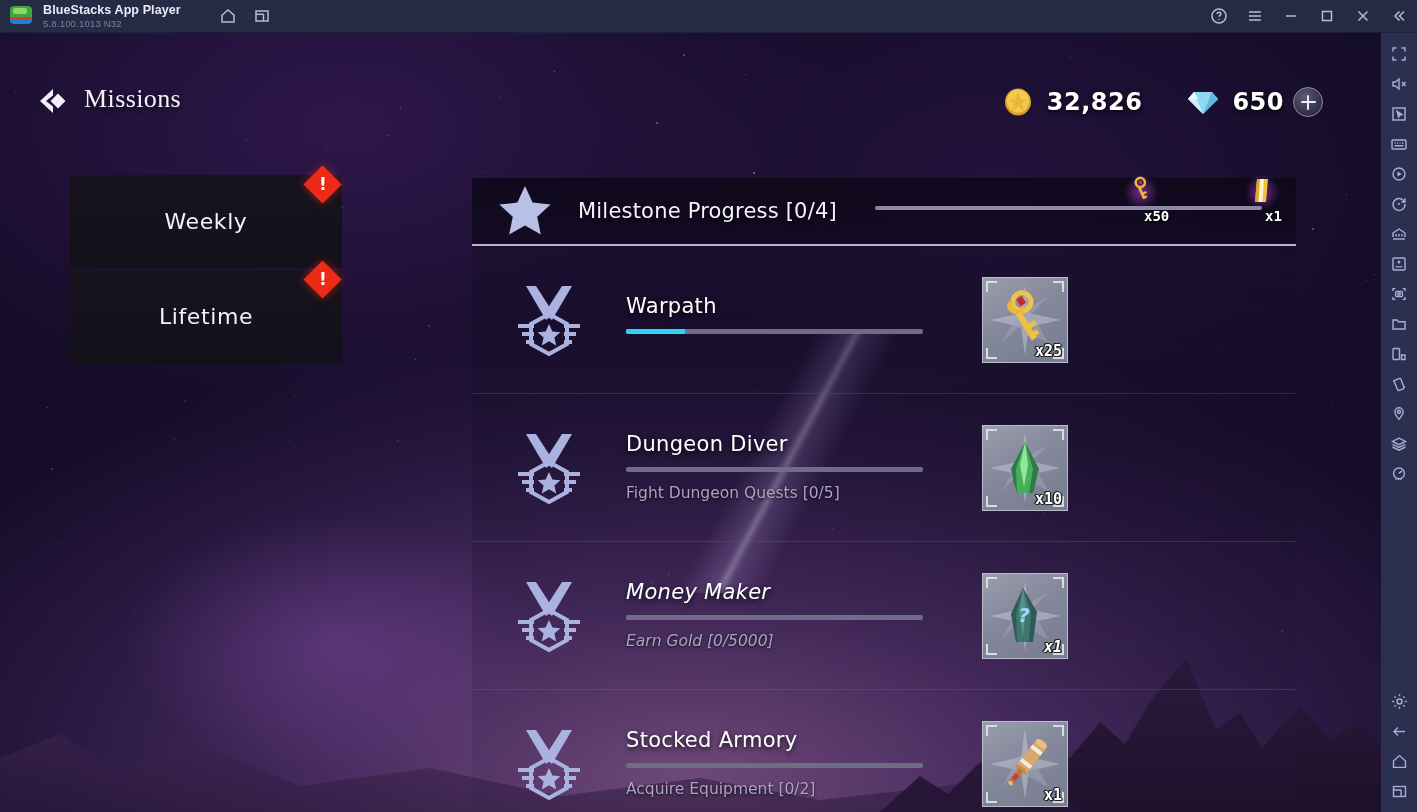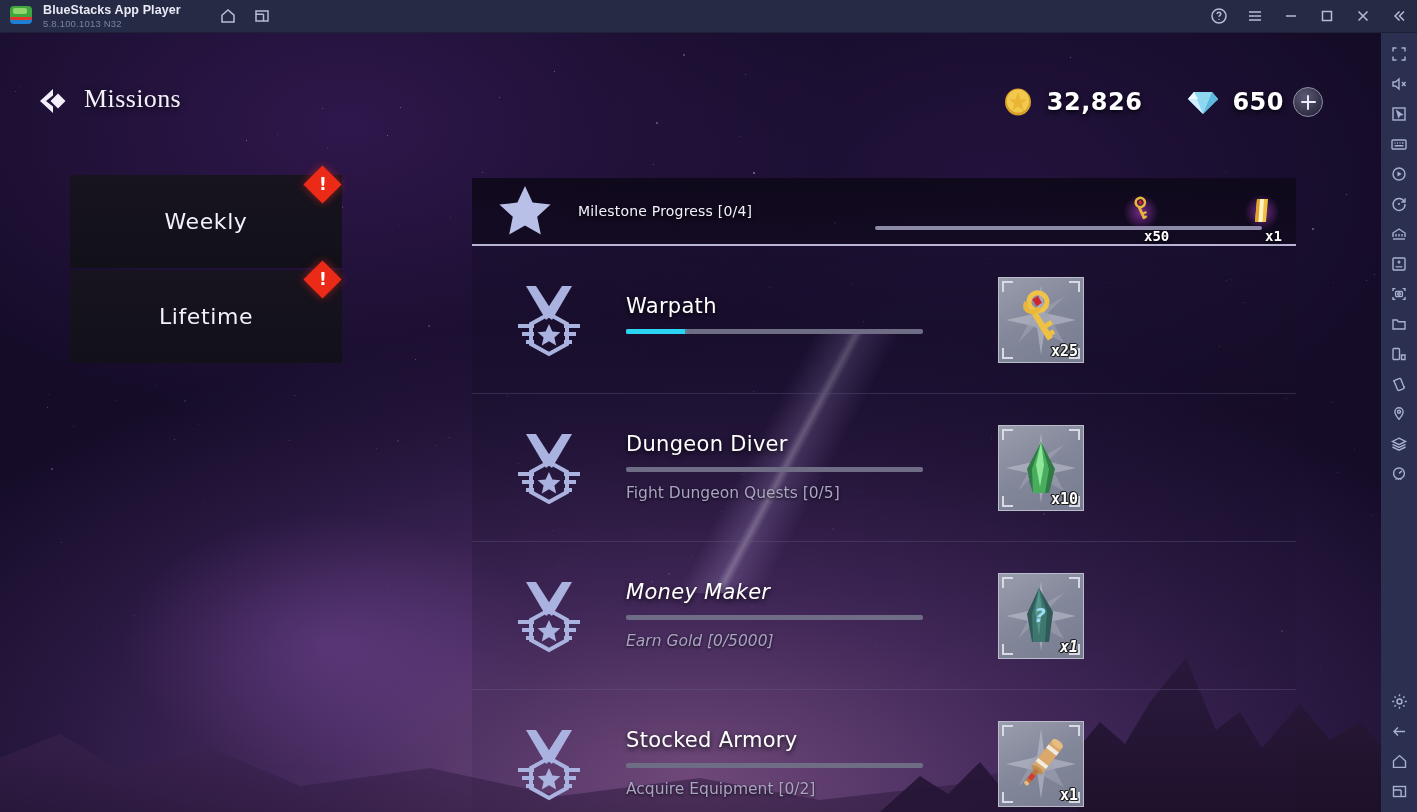--- a/index.html
+++ b/index.html
@@ -124,25 +124,25 @@
   #panel { position:absolute; left:472px; top:145px; width:824px; }
   #milestone {
     position:relative; height:68px; width:824px;
     background:linear-gradient(180deg, rgba(13,8,24,.88) 0%, rgba(17,10,30,.80) 100%);
     border-bottom:2px solid #b9b3d6;
     display:flex; align-items:center;
   }
   #ms-star { width:106px; display:flex; align-items:center; justify-content:center;}
   #ms-label {
     font-family:"DejaVu Sans", sans-serif;
-    font-size:14px; color:#f4f2fb; letter-spacing:.2px;
+    font-size:21px; color:#f4f2fb; letter-spacing:.2px;
     text-shadow:0 2px 4px rgba(0,0,0,.8);
   }
   #ms-track {
-    position:absolute; left:403px; top:48px; width:387px; height:4px;
+    position:absolute; left:403px; top:28px; width:387px; height:4px;
     background:#8d8aa8; border-radius:2px;
   }
   .ms-node { position:absolute; top:-22px; width:46px; text-align:center; }
   .ms-node .glow {
     position:absolute; left:50%; top:8px; transform:translate(-50%,-50%);
     width:36px; height:36px; border-radius:50%;
     background:radial-gradient(circle, rgba(200,70,230,.55) 0%, rgba(150,40,190,0) 68%);
   }
   .ms-node .qty {
     position:absolute; left:26px; top:24px;
@@ -170,21 +170,21 @@
   }
   .m-bar { width:297px; height:5px; background:#6f6c86; border-radius:2px; overflow:hidden; margin-bottom:11px; }
   .m-bar i { display:block; height:100%; background:#2ad4f2; box-shadow:0 0 6px rgba(42,212,242,.8); }
   .m-desc {
     font-family:"DejaVu Sans", sans-serif;
     font-size:15.5px; color:#a9a4c2; line-height:1.32;
     text-shadow:0 1px 3px rgba(0,0,0,.8);
     max-width:300px;
   }
   .m-reward {
-    position:absolute; right:212px; width:86px; height:86px;
+    position:absolute; right:228px; width:86px; height:86px;
     background:linear-gradient(150deg,#9a9dac 0%,#83879a 48%,#787c90 100%);
     border:1px solid #b9bcc9;
     display:flex; align-items:center; justify-content:center;
     cursor:pointer;
     margin-left:28px;
   }
   .m-reward .corner { position:absolute; width:11px; height:11px; border:2px solid #d8dbe6; }
   .m-reward .c-tl { left:3px; top:3px; border-right:none; border-bottom:none;}
   .m-reward .c-tr { right:3px; top:3px; border-left:none; border-bottom:none;}
   .m-reward .c-bl { left:3px; bottom:3px; border-right:none; border-top:none;}

